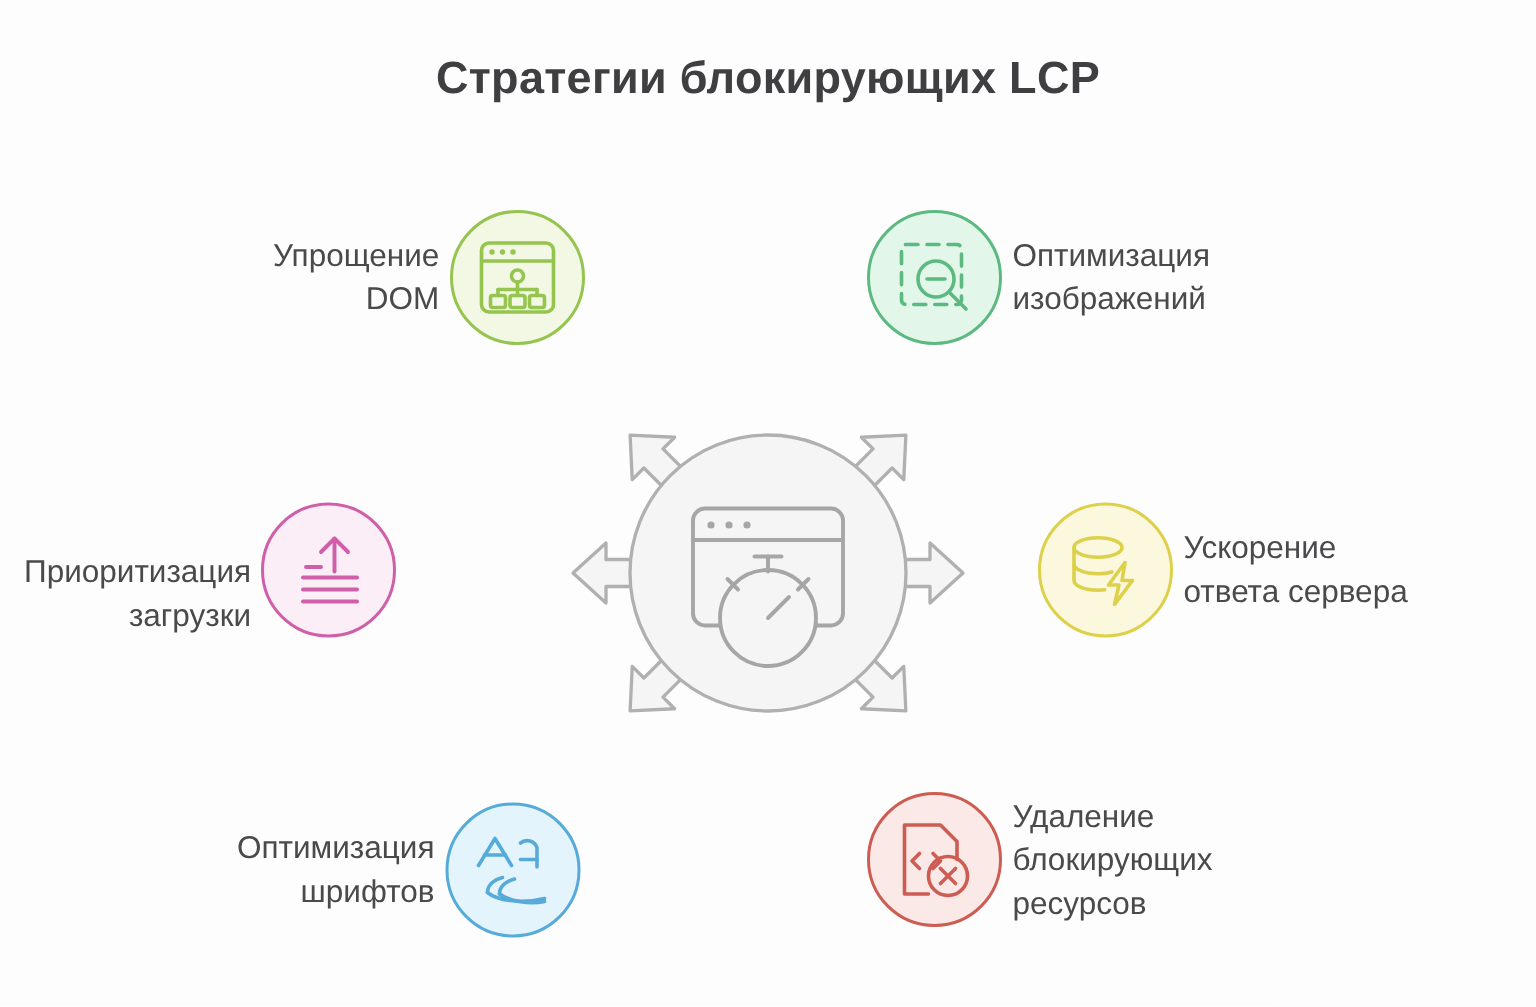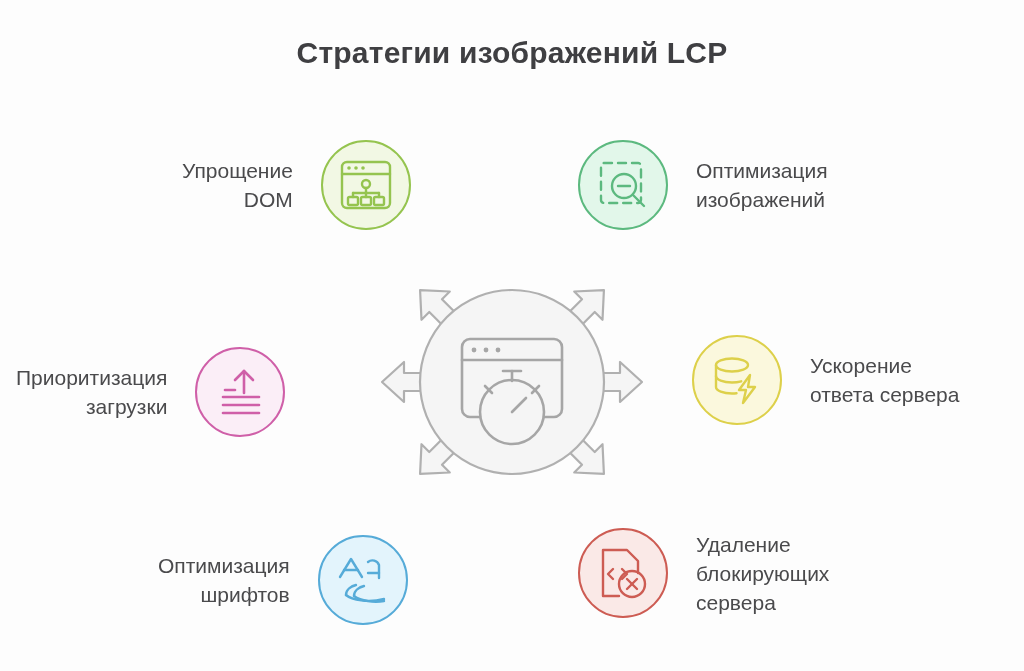--- a/index.html
+++ b/index.html
@@ -38,21 +38,21 @@
     top: 240px;
     width: 284px;
     height: 284px;
   }
 
   
   .spoke {
     position: absolute;
     display: flex;
     align-items: center;
-    gap: 28px;
+    gap: 7px;
   }
   .spoke.left  { flex-direction: row; }
   .spoke.right { flex-direction: row; }
 
   .badge {
     width: 90px;
     height: 90px;
     border-radius: 50%;
     box-sizing: border-box;
     border: 2px solid #999;
@@ -69,38 +69,38 @@
     color: #4a4a4c;
     white-space: pre-line;
     flex: 0 0 auto;
   }
   .spoke.left  .spoke-label { text-align: right; }
   .spoke.right .spoke-label { text-align: left; }
 
   
   #spoke-dom      { left: 182px; top: 140px; }
   #spoke-images   { left: 578px; top: 140px; }
-  #spoke-priority { left: 16px;  top: 347px; }
+  #spoke-priority { left: 16px;  top: 335px; align-items: flex-end; }
   #spoke-server   { left: 692px; top: 335px; justify-content: space-between; }
   #spoke-fonts    { left: 158px; top: 535px; }
   #spoke-blocking { left: 578px; top: 528px; }
 
   #spoke-dom .badge      { order: 2; }
   #spoke-dom .spoke-label{ order: 1; }
   #spoke-priority .badge { order: 2; }
   #spoke-priority .spoke-label { order: 1; }
   #spoke-fonts .badge    { order: 2; }
   #spoke-fonts .spoke-label { order: 1; }
 </style>
 </head>
 <body>
 
 <div id="page">
 
-  <div id="title">Стратегии изображений LCP</div>
+  <div id="title">Стратегии блокирующих LCP</div>
 
   <div id="hub">
     <svg width="284" height="284" viewBox="0 0 284 284">
       <g fill="#f5f5f5" stroke="#b0b0b0" stroke-width="2.2" stroke-linejoin="round">
 
         <path d="M12 142 L34 122 L34 133 L104 133 L104 151 L34 151 L34 162 Z"></path>
 
         <path d="M272 142 L250 122 L250 133 L180 133 L180 151 L250 151 L250 162 Z"></path>
 
         <g transform="rotate(-45 142 142)">
@@ -225,16 +225,16 @@
         <path d="M9 6 h24 l11 11 v12 M9 6 v46 h16"></path>
         <polyline points="19,25 14,30 19,35"></polyline>
         <polyline points="28,25 33,30 28,35"></polyline>
         <circle cx="38" cy="40" r="13"></circle>
         <line x1="33" y1="35" x2="43" y2="45"></line>
         <line x1="43" y1="35" x2="33" y2="45"></line>
       </svg>
     </div>
     <div class="spoke-label">Удаление
 блокирующих
-сервера</div>
+ресурсов</div>
   </div>
 
 </div>
 
 </body></html>

